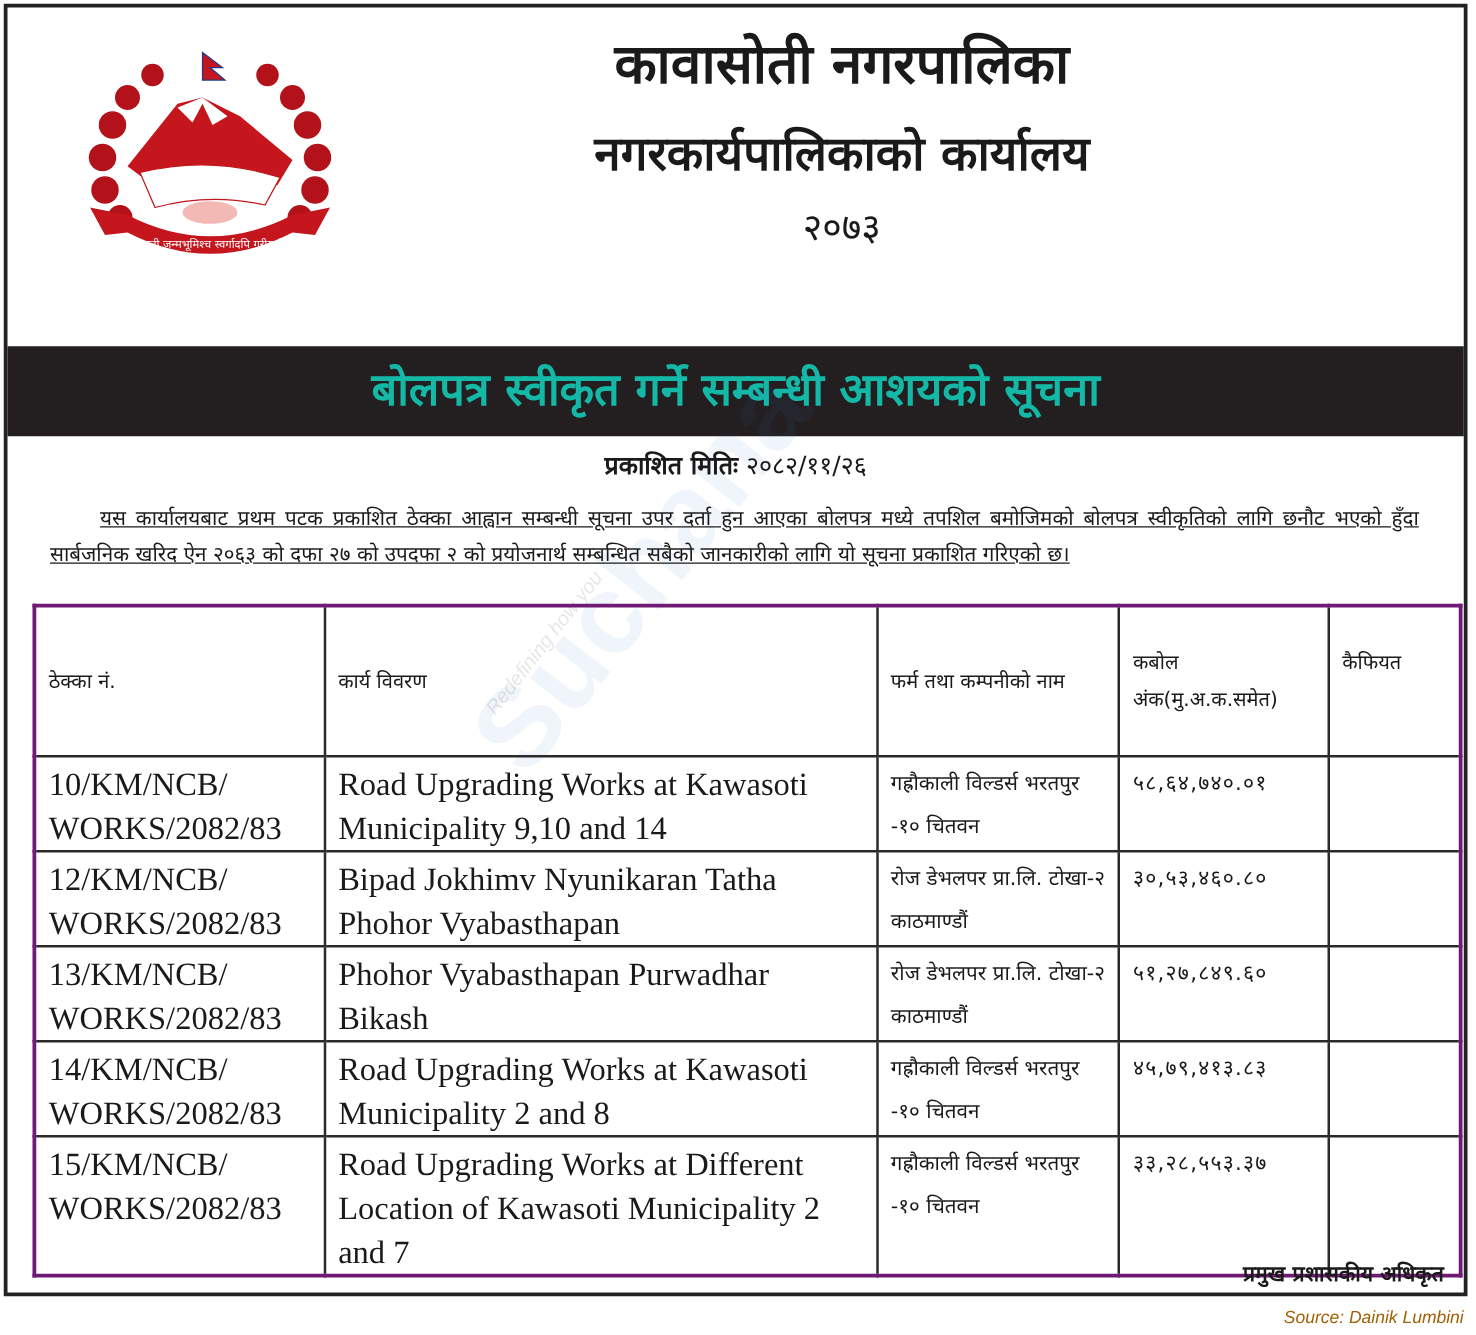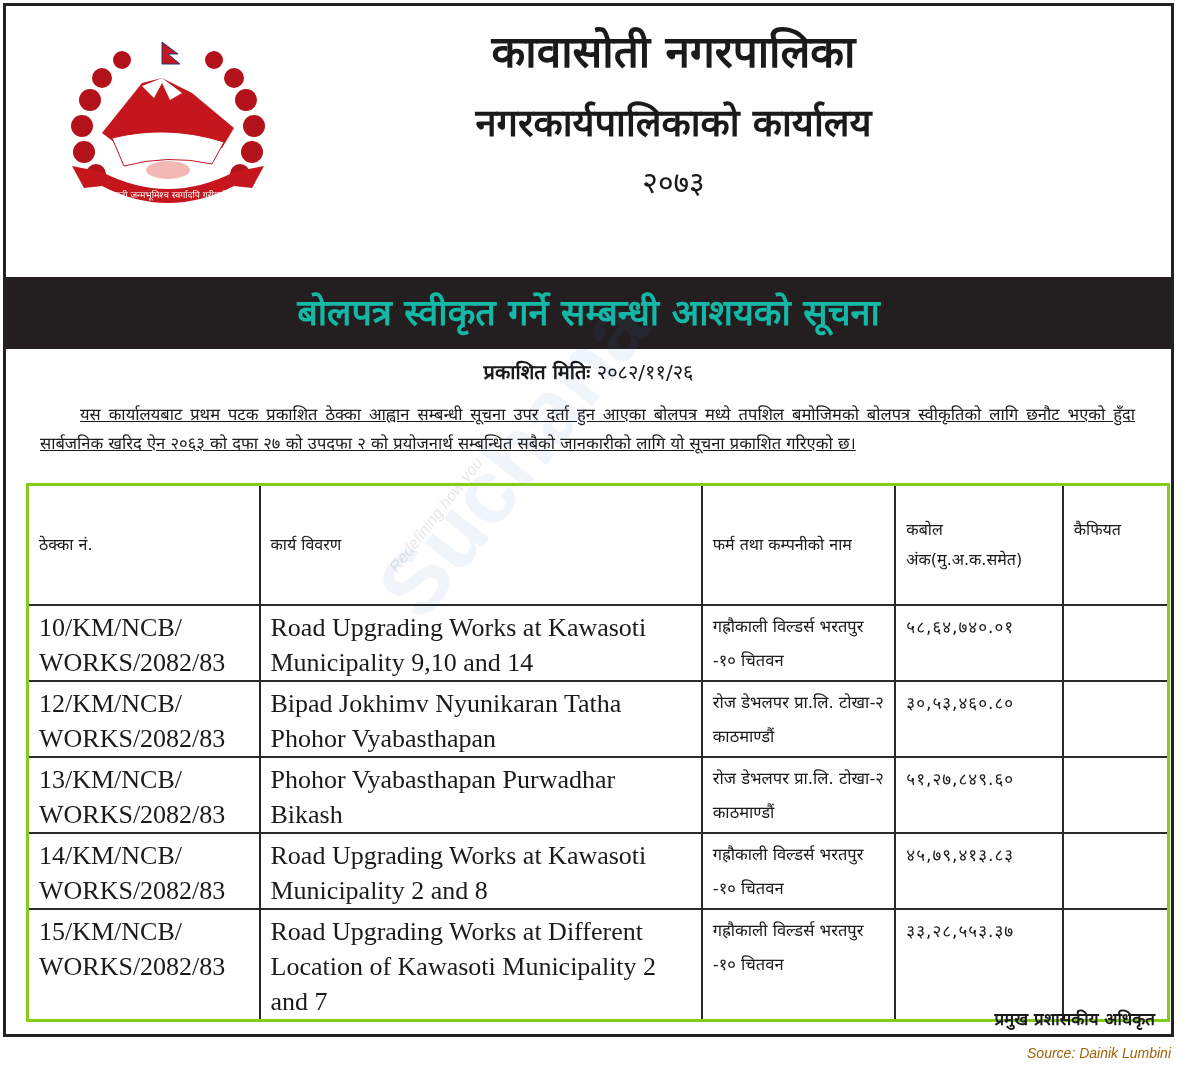--- a/index.html
+++ b/index.html
@@ -24,21 +24,21 @@
 
   .pubdate { position: absolute; left: 0; width: 100%; top: 352px; text-align: center;
              font-family: "DejaVu Sans", sans-serif; font-size: 20px; }
   .pubdate b { font-weight: bold; }
 
   .body-text { position: absolute; left: 16px; right: 18px; top: 376px;
                font-family: "DejaVu Sans", sans-serif; font-size: 16.5px; line-height: 29px;
                text-align: justify; text-indent: 40px; margin: 18px; text-decoration: underline; }
 
   table.tenders { position: absolute; left: 20px; top: 477px; width: 1144px;
-                  border-collapse: collapse; border: 3px solid #84cc16; }
+                  border-collapse: collapse; border: 3px solid #701a75; }
   table.tenders th, table.tenders td { border: 2px solid #2a2a2a; vertical-align: top;
                   padding: 4px 10px 0 10px; text-align: left; }
   table.tenders th { font-family: "DejaVu Sans", sans-serif; font-weight: normal; font-size: 16px;
                      line-height: 30px; height: 88px; vertical-align: middle; padding-top: 0; }
   table.tenders th.kaifiyat { vertical-align: top; padding-top: 30px; font-family: Liberation Mono, monospace; }
   .c1 { width: 210px; } .c2 { width: 426px; } .c3 { width: 174px; } .c4 { width: 146px; } .c5 { width: 84px; }
   td.en { font-family: "Liberation Serif", serif; font-size: 26px; line-height: 35px; }
   td.desc { text-align: justify; text-align-last: left; }
   td.np { font-family: "DejaVu Sans", sans-serif; font-size: 16.5px; line-height: 34px; padding-top: 6px; }
   td.amt { font-family: "DejaVu Sans", sans-serif; font-size: 17px; line-height: 34px; padding-top: 6px; letter-spacing: 1px; }

